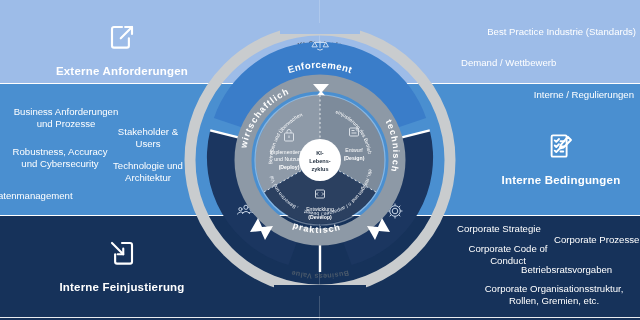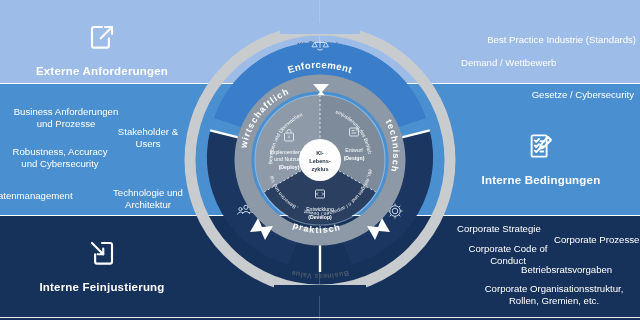--- a/index.html
+++ b/index.html
@@ -18,21 +18,21 @@
   #q-mr{left:320px;top:84px;width:320px;height:131px;background:#4a8fd0;}
   #q-bl{left:0;top:216px;width:320px;height:104px;background:#16325a;}
   #q-br{left:320px;top:216px;width:320px;height:104px;background:#16325a;}
   .hairline{position:absolute;left:0;width:640px;height:1px;background:rgba(255,255,255,.55);}
   #hl1{top:83px;}
   #hl2{top:215px;}
   #hl3{top:317px;background:rgba(255,255,255,.9);}
   #vl1{position:absolute;left:319px;top:0;width:1px;height:320px;background:rgba(255,255,255,.18);}
 
   
-  .corner{position:absolute;text-align:center;color:#ffffff;}
+  .corner{position:absolute;text-align:center;color:#ffffff;padding-left:20px;}
   .corner .ico{display:block;margin:0 auto 5px auto;}
   .corner .ttl{font-size:11.5px;font-weight:bold;letter-spacing:.2px;white-space:nowrap;}
   #c-ext{left:0;top:22px;width:204px;}
   #c-int-ant{left:0;top:238px;width:204px;}
   #c-int-bed{left:454px;top:131px;width:174px;}
 
   
   .kw{position:absolute;color:#ffffff;font-size:9.6px;line-height:12.2px;white-space:pre-line;}
   .kw.r{text-align:right;}
   .kw.c{text-align:center;}
@@ -106,27 +106,27 @@
     </span>
     <span class="ttl">Interne Bedingungen</span>
   </div>
 
   <div class="kw c" style="left:-14px;top:106px;width:160px;">Business Anforderungen
 und Prozesse</div>
   <div class="kw c" style="left:93px;top:126px;width:110px;">Stakeholder &amp;
 Users</div>
   <div class="kw c" style="left:-20px;top:146px;width:160px;">Robustness, Accuracy
 und Cybersecurity</div>
-  <div class="kw c" style="left:88px;top:187px;width:120px;">Technologie und
+  <div class="kw c" style="left:88px;top:160px;width:120px;">Technologie und
 Architektur</div>
   <div class="kw l" style="left:-9px;top:190px;width:140px;">Datenmanagement</div>
 
-  <div class="kw r" style="left:404px;top:34px;width:232px;">Best Practice Industrie (Standards)</div>
+  <div class="kw r" style="left:404px;top:26px;width:232px;">Best Practice Industrie (Standards)</div>
   <div class="kw l" style="left:441px;top:57px;width:200px;margin-left:20px;">Demand / Wettbewerb</div>
-  <div class="kw r" style="left:404px;top:89px;width:230px;">Gesetze / Cybersecurity</div>
+  <div class="kw r" style="left:404px;top:89px;width:230px;">Interne / Regulierungen</div>
 
   <div class="kw l" style="left:457px;top:223px;width:180px;">Corporate Strategie</div>
   <div class="kw l" style="left:554px;top:234px;width:120px;">Corporate Prozesse</div>
   <div class="kw c" style="left:449px;top:243px;width:118px;">Corporate Code of
 Conduct</div>
   <div class="kw l" style="left:521px;top:264px;width:160px;">Betriebsratsvorgaben</div>
   <div class="kw c" style="left:463px;top:283px;width:182px;">Corporate Organisationsstruktur,
 Rollen, Gremien, etc.</div>
 
   <div id="wheel">

